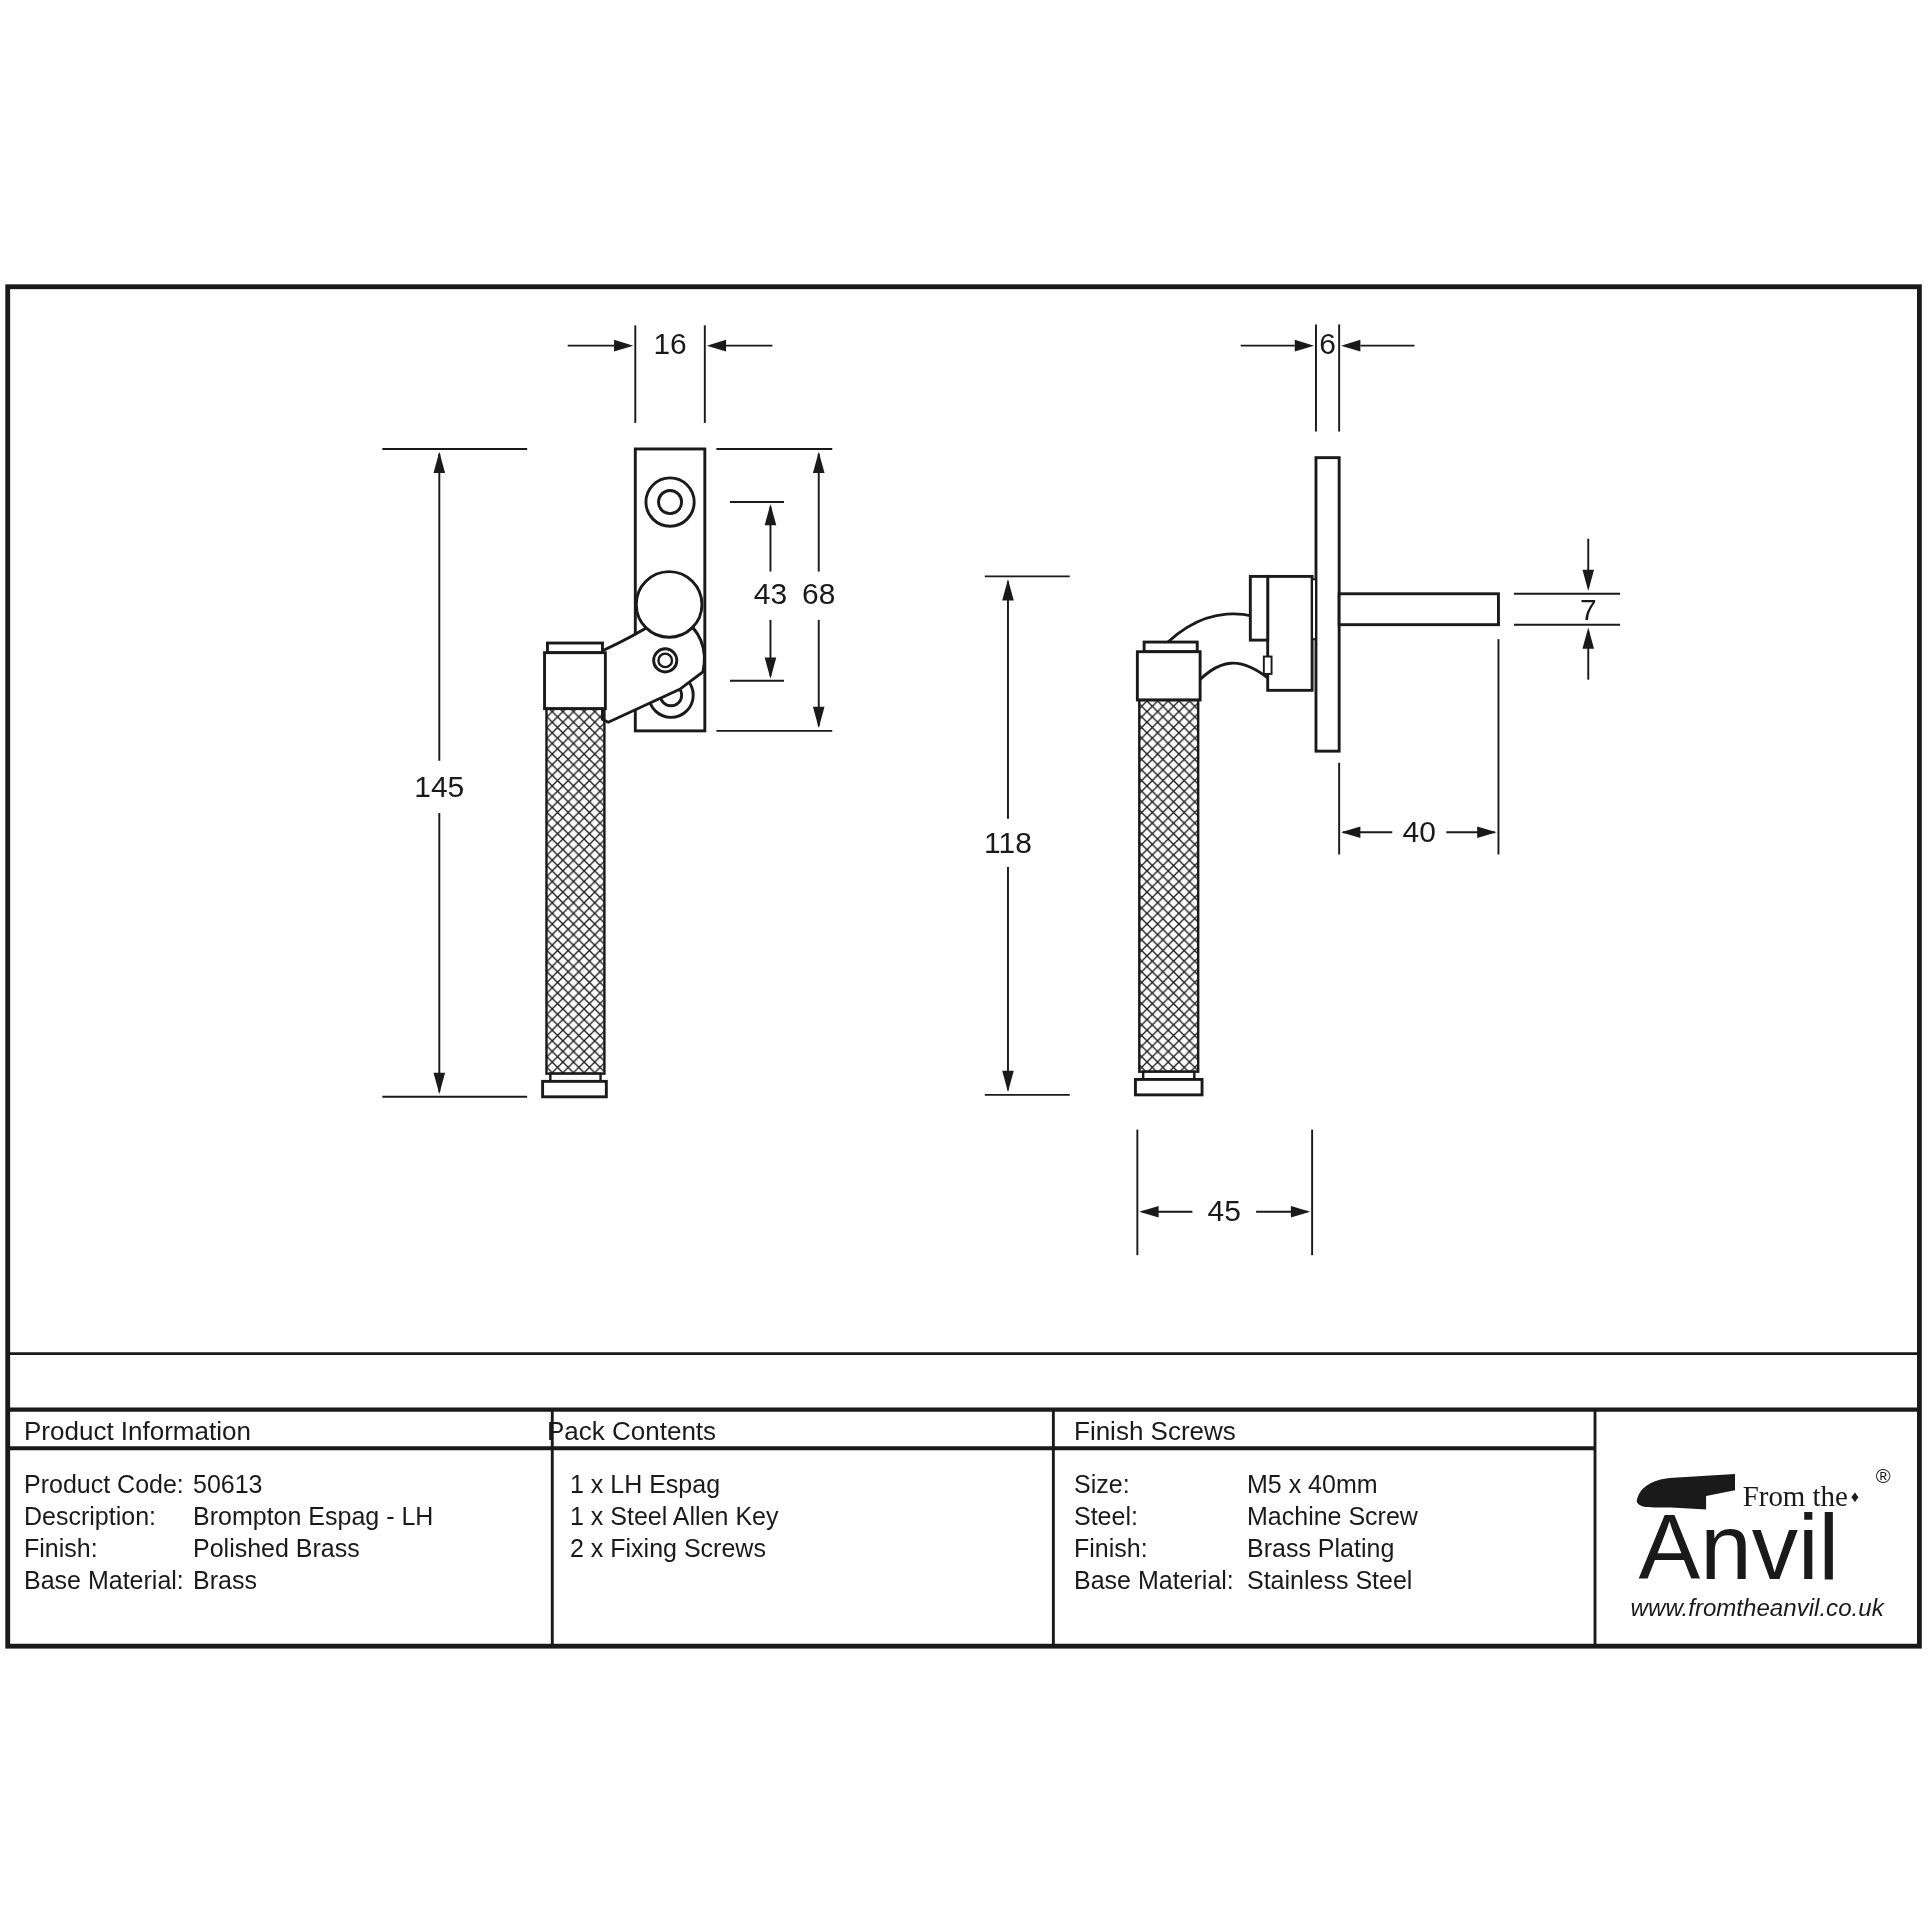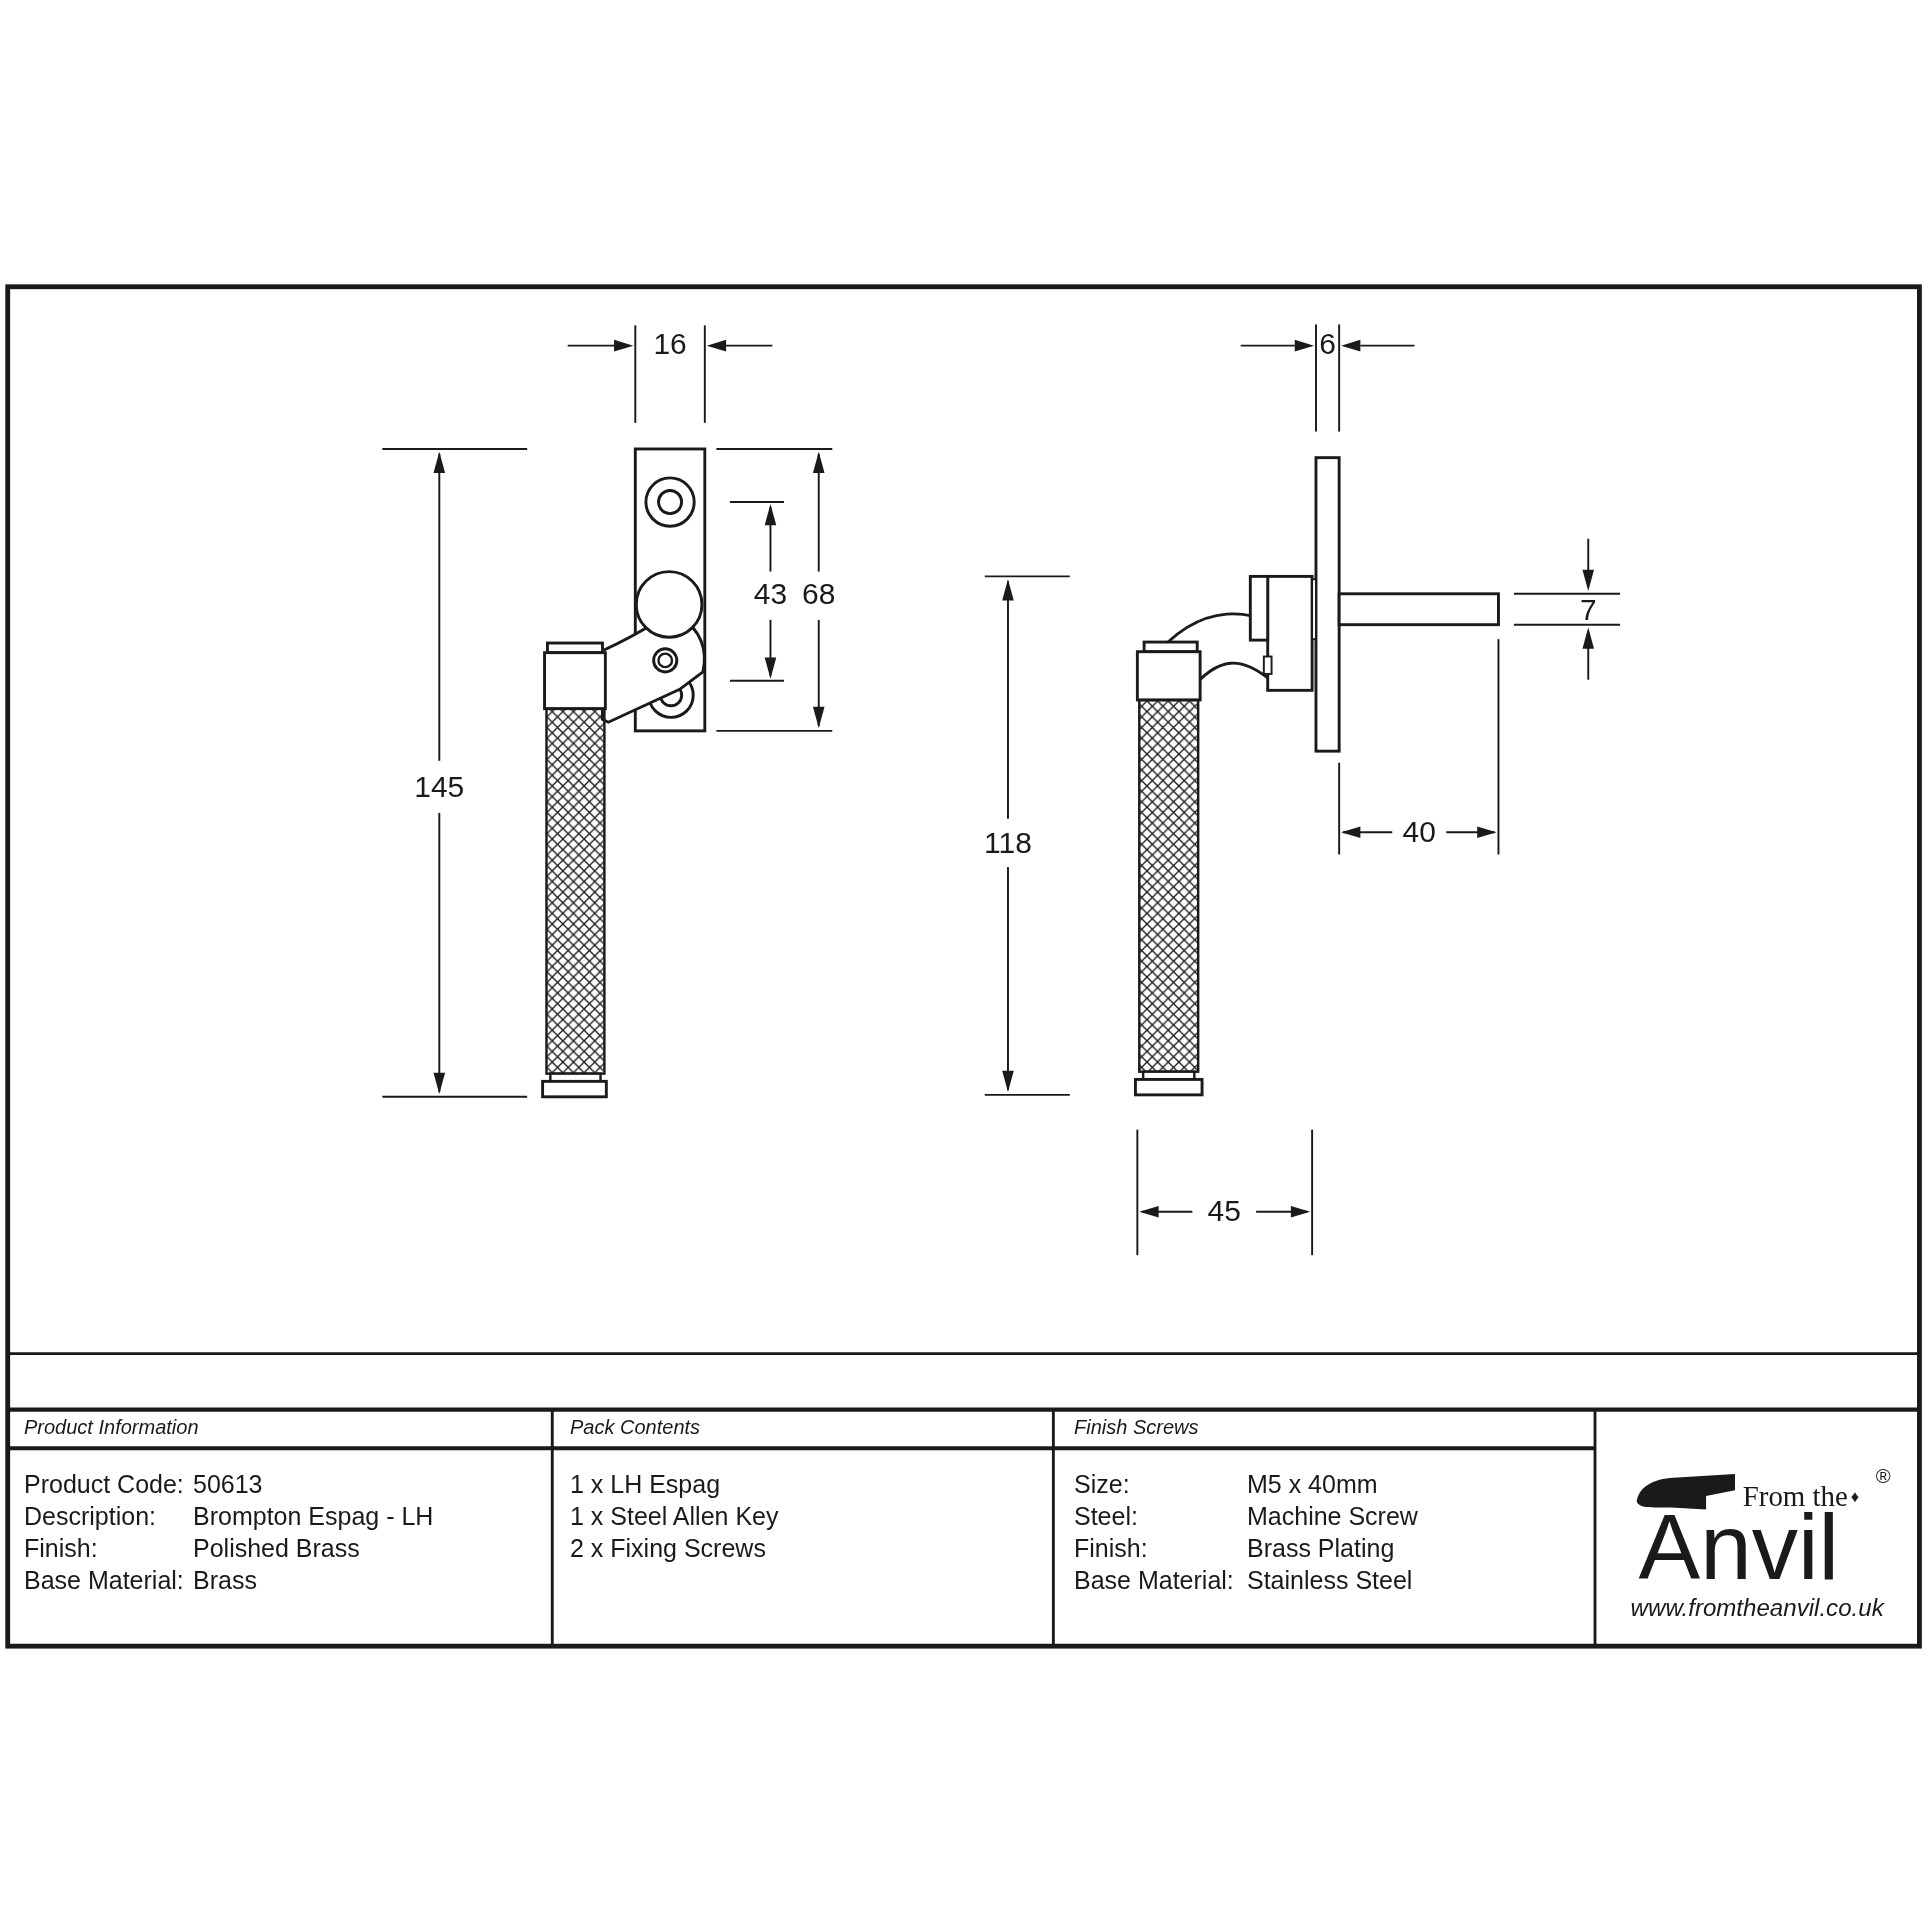--- a/index.html
+++ b/index.html
@@ -2,21 +2,21 @@
 <html><head>
 <meta charset="utf-8">
 <style>
   html,body{margin:0;padding:0;background:#ffffff;}
   .page{position:relative;width:1931px;height:1709px;background:#ffffff;
         font-family:"Liberation Sans",sans-serif;color:#1a1a1a;overflow:hidden;}
   svg{position:absolute;left:0;top:0;}
   svg text{font-family:"Liberation Sans",sans-serif;fill:#1a1a1a;}
   .abs{position:absolute;white-space:nowrap;}
   .note{font-size:26px;}
-  .th{font-size:20px;font-style:italic;}
+  .th{font-size:26px;}
   .cell{font-size:25px;}
   .logo-serif{font-family:"Liberation Serif",serif;}
 </style>
 </head>
 <body>
 
 <div class="page">
 
   <svg width="1931" height="1931" viewBox="0 0 2000 2000">
     <defs>
@@ -155,21 +155,21 @@
       <line x1="8" y1="1460" x2="1988" y2="1460" stroke-width="4.5"></line>
       <line x1="8" y1="1500" x2="1652" y2="1500" stroke-width="4"></line>
       <line x1="572" y1="1460" x2="572" y2="1705" stroke-width="3"></line>
       <line x1="1091" y1="1460" x2="1091" y2="1705" stroke-width="3"></line>
       <line x1="1652" y1="1460" x2="1652" y2="1705" stroke-width="3"></line>
     </g>
   </svg>
 
 
   <div class="abs th" style="left:24px;top:1416px;">Product Information</div>
-  <div class="abs th" style="left:570px;top:1416px;text-align:center;">Pack Contents</div>
+  <div class="abs th" style="left:547px;top:1416px;text-align:center;">Pack Contents</div>
   <div class="abs th" style="left:1074px;top:1416px;">Finish Screws</div>
 
   <div class="abs cell" style="left:24px;top:1470px;">Product Code:</div>
   <div class="abs cell" style="left:193px;top:1470px;">50613</div>
   <div class="abs cell" style="left:24px;top:1502px;">Description:</div>
   <div class="abs cell" style="left:193px;top:1502px;">Brompton Espag - LH</div>
   <div class="abs cell" style="left:24px;top:1534px;">Finish:</div>
   <div class="abs cell" style="left:193px;top:1534px;">Polished Brass</div>
   <div class="abs cell" style="left:24px;top:1566px;">Base Material:</div>
   <div class="abs cell" style="left:193px;top:1566px;">Brass</div>

